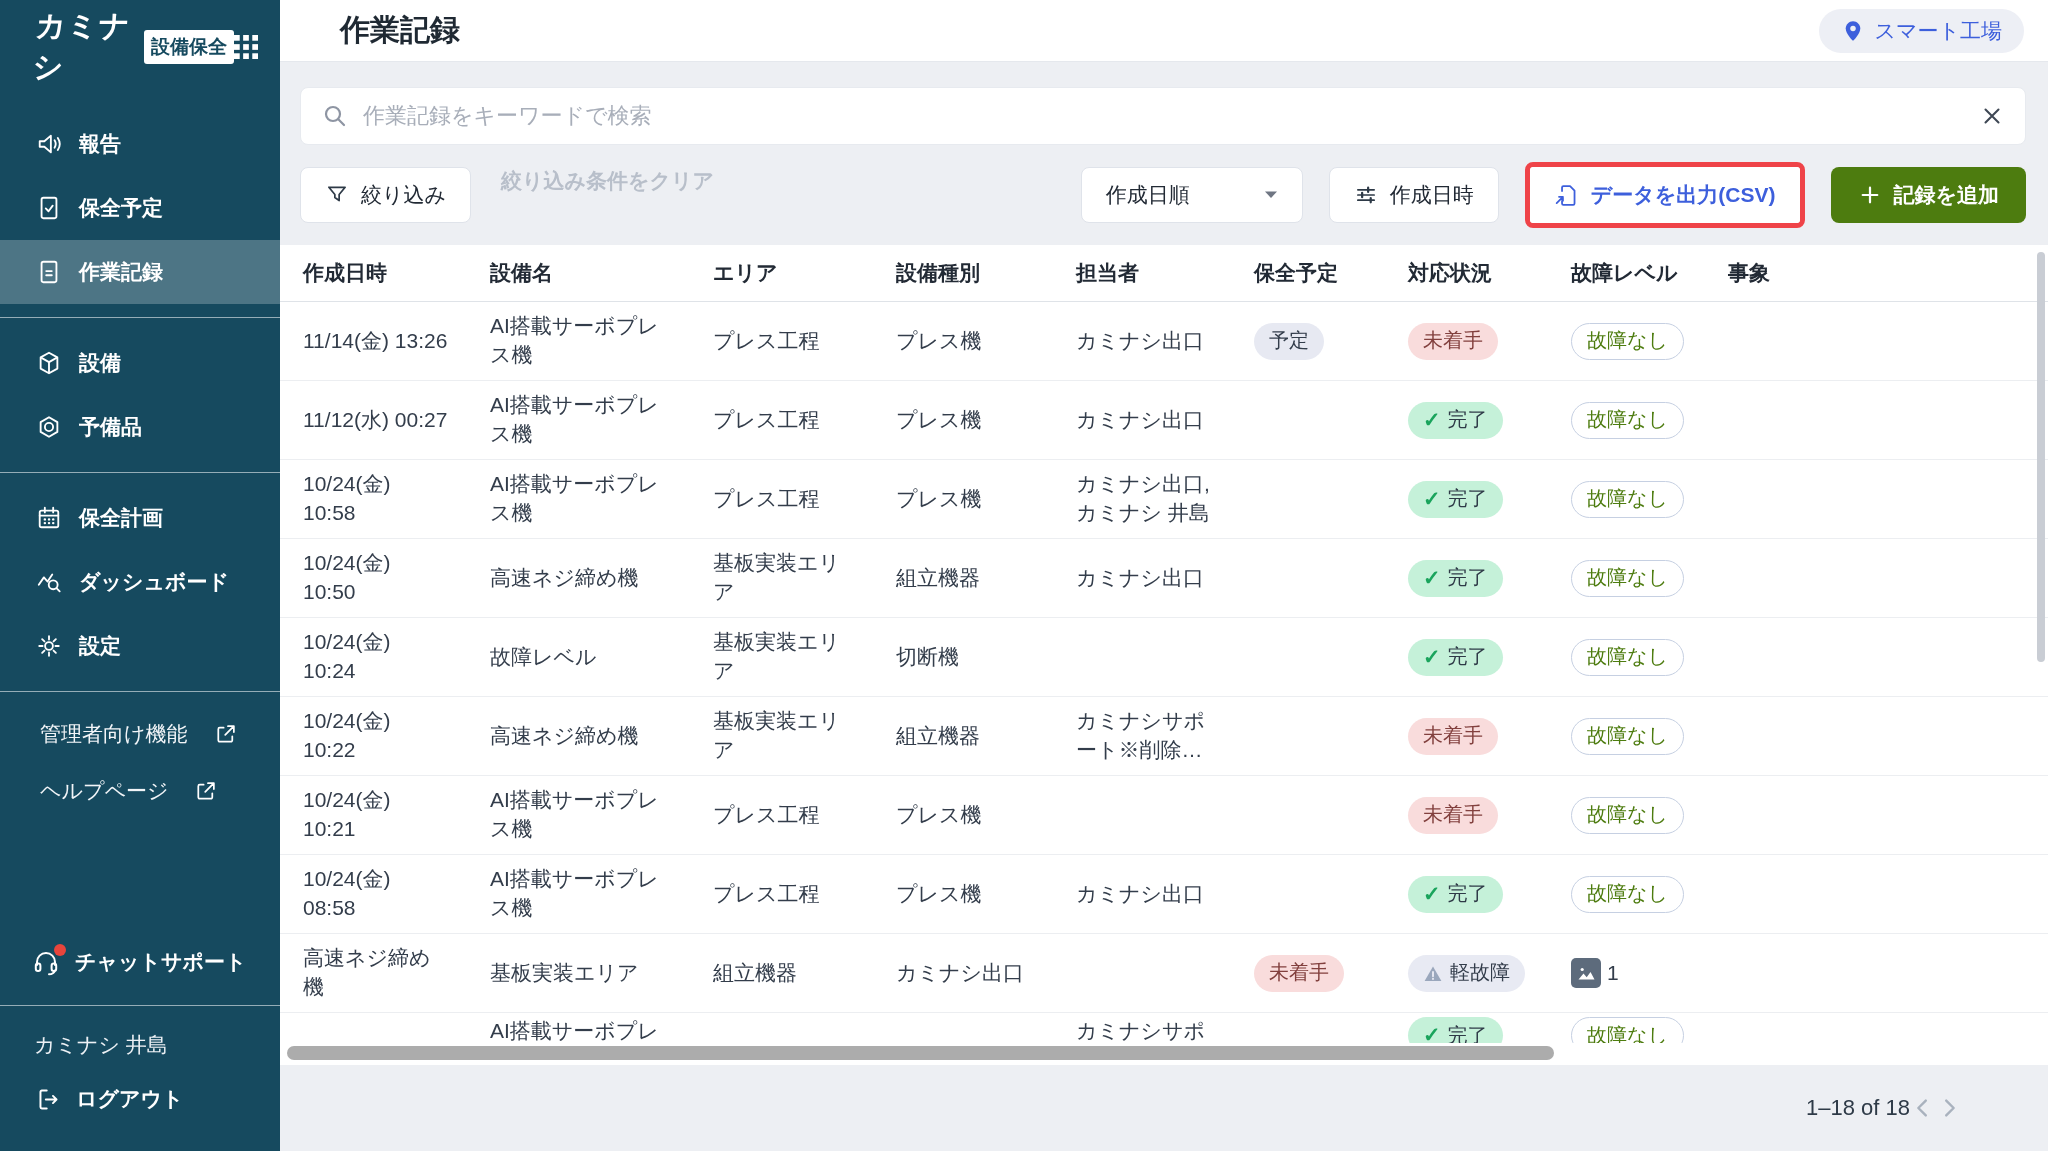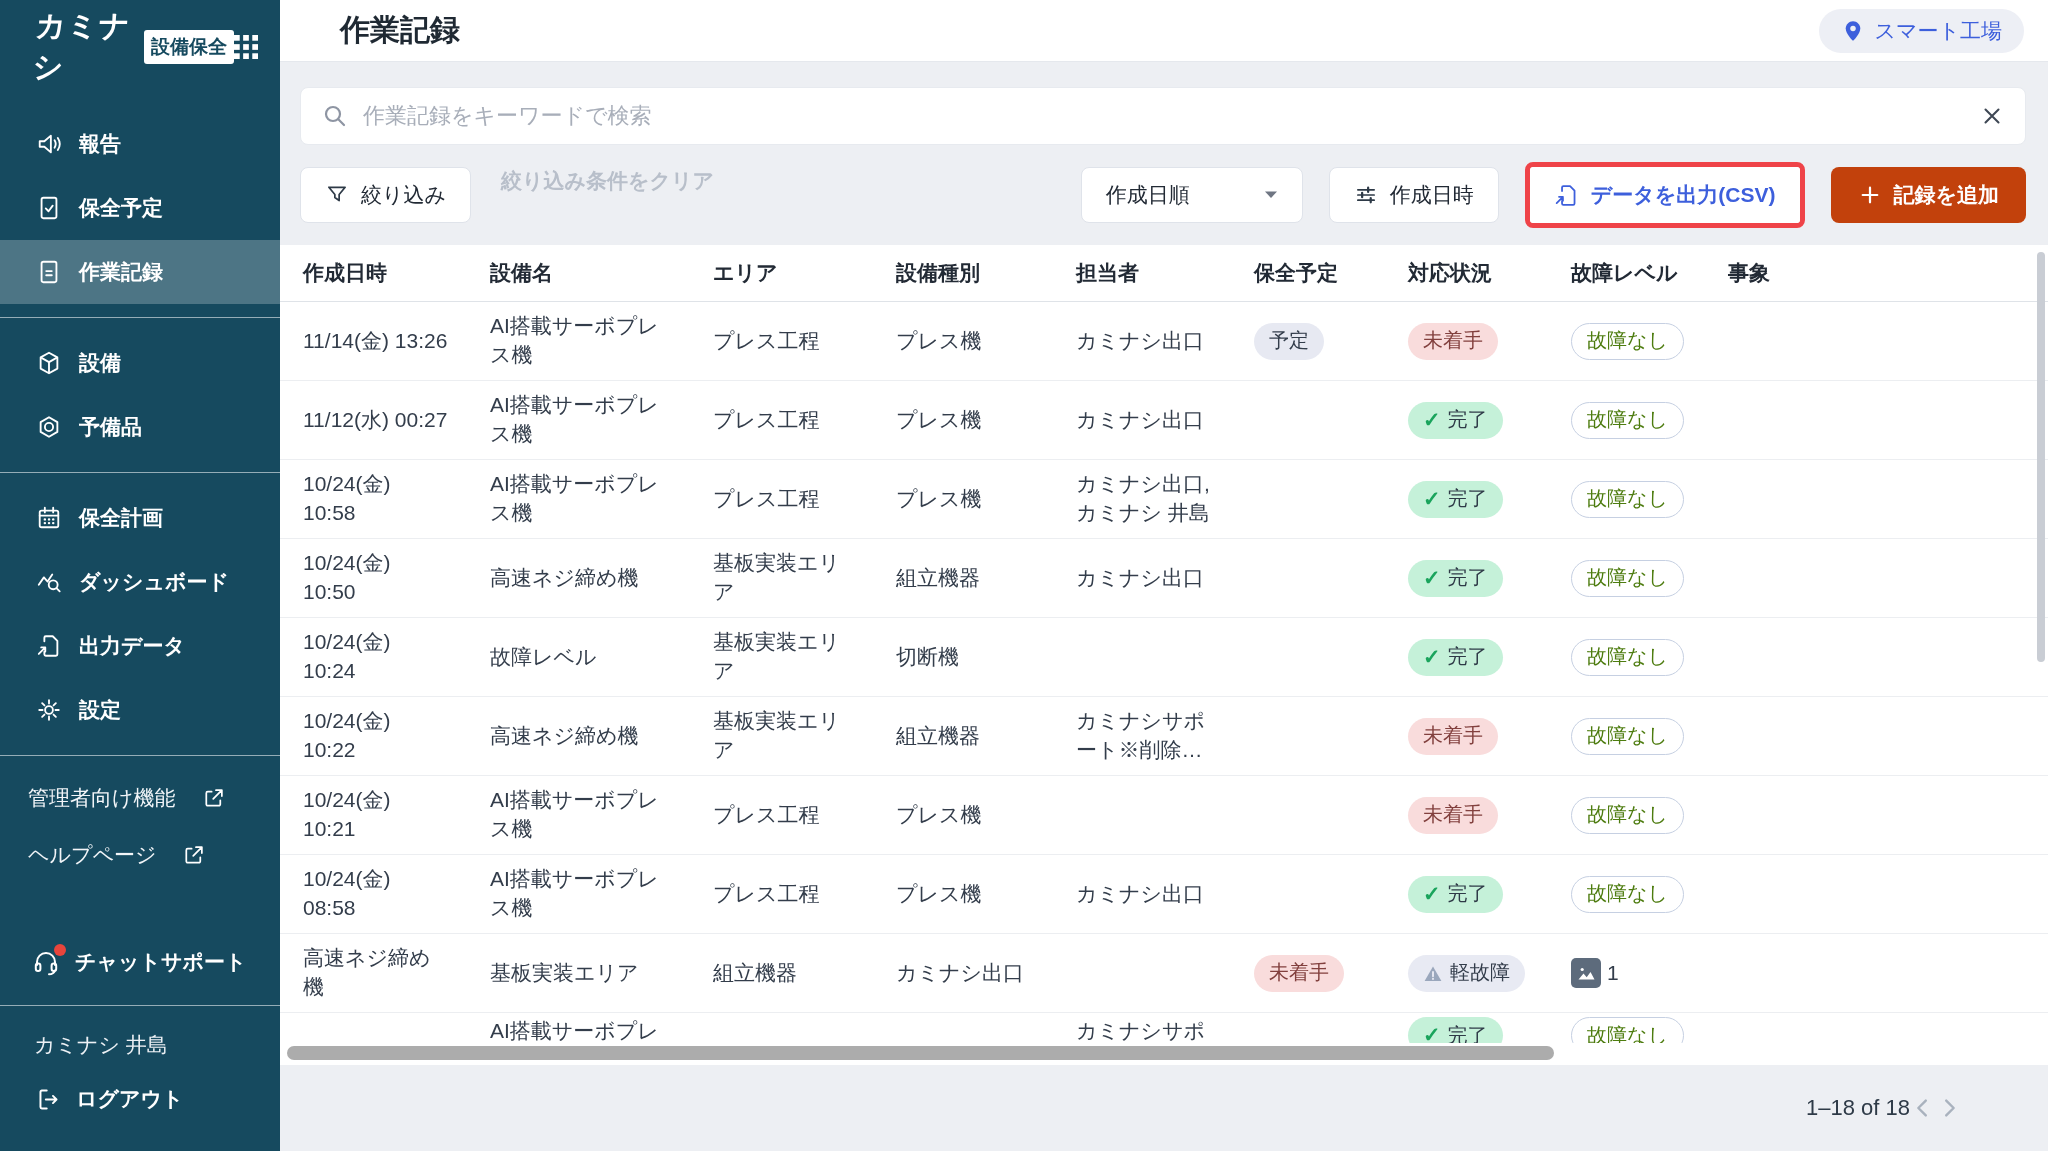--- a/index.html
+++ b/index.html
@@ -13,21 +13,21 @@
   .logo-row { display:flex; align-items:center; padding:0 22px 0 34px; height:42px; }
   .logo { font-size:30px; font-weight:bold; letter-spacing:1px; transform:skewX(-4deg); }
   .logo-badge { background:#fff; color:#164A5F; font-size:19px; font-weight:bold;
                 padding:4px 7px; border-radius:3px; margin-left:9px; white-space:nowrap; }
   .grid-btn { margin-left:auto; cursor:pointer; display:flex; }
   .nav { margin-top:44px; display:flex; flex-direction:column; }
   .nav-item { display:flex; align-items:center; gap:17px; height:64px; padding-left:36px;
               font-size:21px; font-weight:bold; cursor:pointer; }
   .nav-item.active { background:rgba(255,255,255,0.24); }
   .sdivider { height:1px; background:rgba(255,255,255,0.55); margin:13px 0; }
-  .nav-link { display:flex; align-items:center; gap:27px; height:57px; padding-left:28px;
+  .nav-link { display:flex; align-items:center; gap:27px; height:57px; padding-left:40px;
               font-size:21px; color:#F2F5F8; cursor:pointer; }
   .spacer { flex:1; }
   .chat-row { display:flex; align-items:center; gap:15px; height:60px; padding-left:32px;
               font-size:21px; font-weight:bold; cursor:pointer; }
   .icon-wrap { position:relative; display:flex; }
   .red-dot { position:absolute; top:-4px; right:-6px; width:12px; height:12px;
              border-radius:50%; background:#E8453C; }
   .user-row { padding-left:34px; font-size:21px; height:52px; display:flex; align-items:center; color:#EDF1F5; }
   .logout-row { display:flex; align-items:center; gap:15px; height:56px; padding-left:36px;
                 font-size:21px; font-weight:bold; cursor:pointer; }
@@ -52,21 +52,21 @@
   .filter-row { display:flex; align-items:flex-start; margin-top:22px; height:56px; }
   .btn { background:#fff; border:1px solid #DFE3EA; border-radius:8px; height:56px;
          display:flex; align-items:center; gap:12px; padding:0 24px; font-size:21px;
          color:#222A35; cursor:pointer; white-space:nowrap; }
   .clear-link { margin-left:30px; color:#B8BFCA; font-size:21px; font-weight:bold; cursor:default; }
   .right-group { margin-left:auto; display:flex; align-items:center; gap:26px; }
   .select-sort { width:222px; justify-content:space-between; }
   .export-highlight { border:5px solid #EF4348; border-radius:8px; background:#fff;
                       display:flex; align-items:center; margin:-7px 0; }
   .btn-export { border:none; background:#fff; color:#3D5FDC; font-weight:bold; border-radius:4px; }
-  .btn-add { background:#c2410c; border:none; color:#fff; font-weight:bold; border-radius:8px; padding:0 27px; }
+  .btn-add { background:#4d7c0f; border:none; color:#fff; font-weight:bold; border-radius:8px; padding:0 27px; }
 
   
   .table-wrap { margin-top:22px; background:#fff; flex-shrink:0; }
   .grid-cols { display:grid;
     grid-template-columns:187px 223px 183px 180px 178px 154px 163px 157px 1fr;
     padding-left:23px; align-items:center; }
   .thead { height:57px; border-bottom:1px solid #DFE3E8; font-weight:bold; font-size:21px; color:#222A35; }
   .th { padding-right:7px; }
   .trow { height:79px; border-bottom:1px solid #ECEEF1; font-size:21px; color:#333D4B; cursor:pointer; }
   .cell { padding-right:42px; white-space:pre-line; line-height:1.38; }
@@ -186,29 +186,20 @@
             <svg width="26" height="26" viewBox="0 0 28 28" fill="none" stroke="#fff" stroke-width="2" stroke-linejoin="round" stroke-linecap="round">
               <path d="M3 17l5.5-8 4 4.5L17.5 6"></path>
               <circle cx="18.5" cy="17" r="4.8"></circle>
               <path d="M22 20.5l3.5 3.5"></path>
             </svg>
           </span>
         <span>ダッシュボード</span>
       </div>
       <div class="nav-item">
         <span class="icon-wrap">
-            <svg width="26" height="26" viewBox="0 0 28 28" fill="none" stroke="#fff" stroke-width="2" stroke-linejoin="round" stroke-linecap="round">
-              <path d="M9 9V5a1.5 1.5 0 0 1 1.5-1.5H18l5 5V23a1.5 1.5 0 0 1-1.5 1.5h-11A1.5 1.5 0 0 1 9 23v-3"></path>
-              <path d="M3 22.5l7-7M10 15.5H5.6M10 15.5v4.4"></path>
-            </svg>
-          </span>
-        <span>出力データ</span>
-      </div>
-      <div class="nav-item">
-        <span class="icon-wrap">
             <svg width="26" height="26" viewBox="0 0 28 28" fill="none" stroke="#fff" stroke-width="2" stroke-linecap="round">
               <circle cx="14" cy="14" r="4.2"></circle>
               <path d="M14 3.5v3.6M14 20.9v3.6M3.5 14h3.6M20.9 14h3.6M6.6 6.6l2.5 2.5M18.9 18.9l2.5 2.5M21.4 6.6l-2.5 2.5M9.1 18.9l-2.5 2.5"></path>
             </svg>
           </span>
         <span>設定</span>
       </div>
       <div class="sdivider"></div>
       <div class="nav-link">
         <span>管理者向け機能</span>

